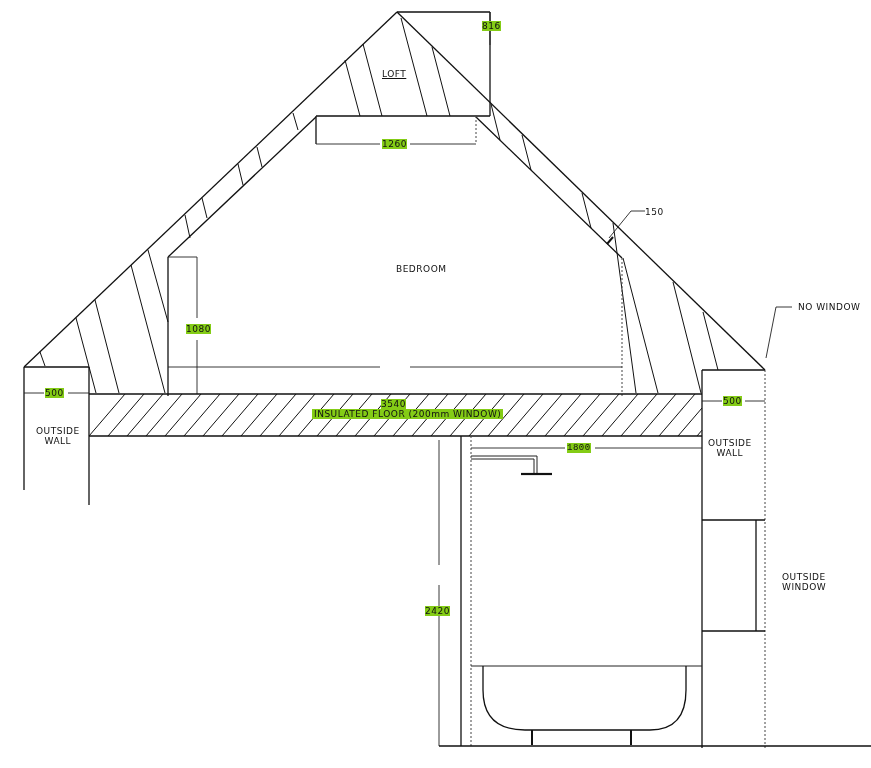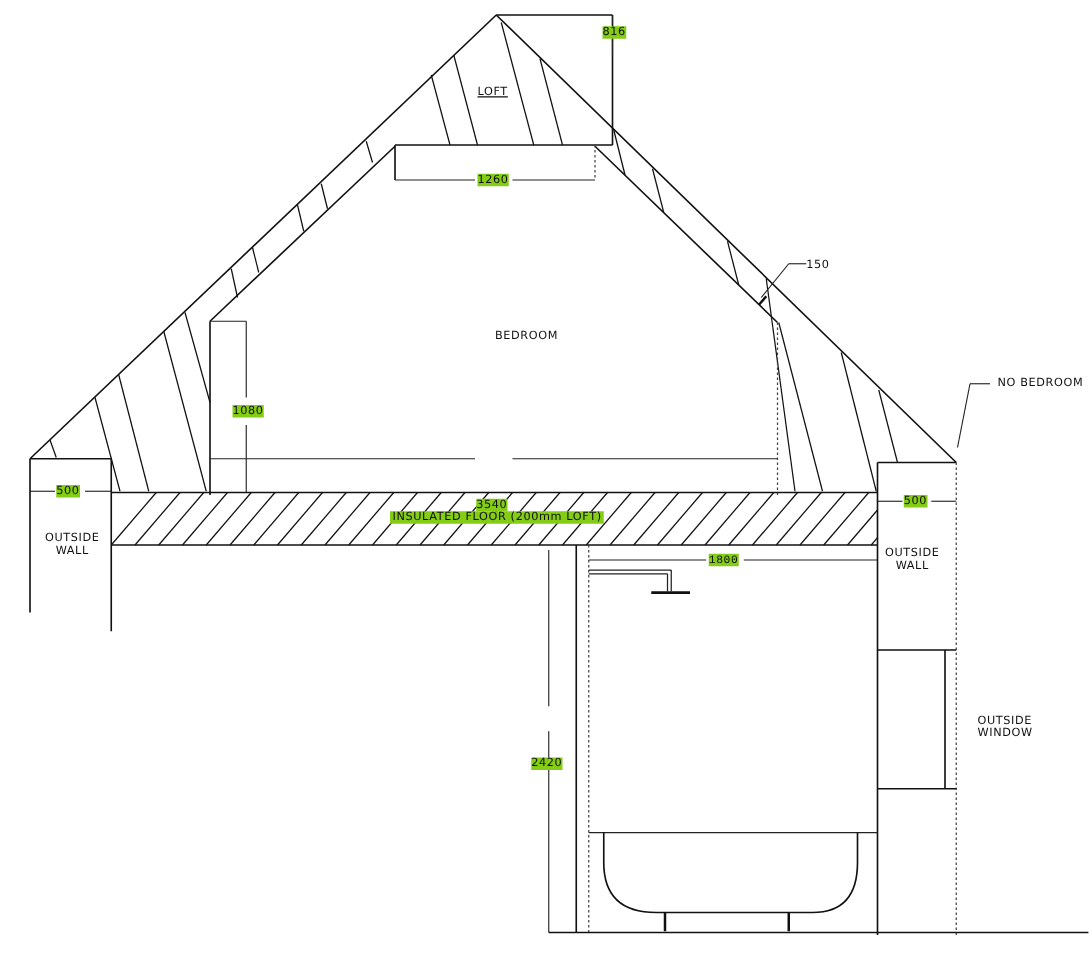--- a/index.html
+++ b/index.html
@@ -168,30 +168,30 @@
 
   <div class="lbl nobg" style="left:382px;top:69px;text-decoration:underline;">LOFT</div>
   <div class="lbl" style="left:482px;top:21px;">816</div>
   <div class="lbl" style="left:382px;top:139px;">1260</div>
   <div class="lbl nobg" style="left:645px;top:207px;">150</div>
   <div class="lbl nobg" style="left:374px;top:264px;margin-left:22px;">BEDROOM</div>
   <div class="lbl" style="left:186px;top:324px;">1080</div>
   <div class="lbl" style="left:381px;top:362px;margin-top:37px;">3540</div>
   <div class="lbl" style="left:45px;top:388px;">500</div>
   <div class="lbl" style="left:723px;top:396px;">500</div>
-  <div class="lbl" style="left:312px;top:409px;padding:0 2px;">INSULATED FLOOR (200mm LOFT)</div>
+  <div class="lbl" style="left:312px;top:409px;padding:0 2px;">INSULATED FLOOR (200mm WINDOW)</div>
 
   <div class="lbl nobg center" style="left:36px;top:426px;">
     <div>OUTSIDE</div>
     <div>WALL</div>
   </div>
   <div class="lbl nobg center" style="left:708px;top:438px;">
     <div>OUTSIDE</div>
     <div>WALL</div>
   </div>
   <div class="lbl nobg" style="left:782px;top:572px;">
     <div>OUTSIDE</div>
     <div>WINDOW</div>
   </div>
-  <div class="lbl nobg" style="left:798px;top:302px;">NO BEDROOM</div>
+  <div class="lbl nobg" style="left:798px;top:302px;">NO WINDOW</div>
   <div class="lbl" style="left:567px;top:443px;font-family:Liberation Mono, monospace;">1800</div>
   <div class="lbl" style="left:425px;top:570px;margin-top:36px;">2420</div>
 </div>
 
 </body></html>

